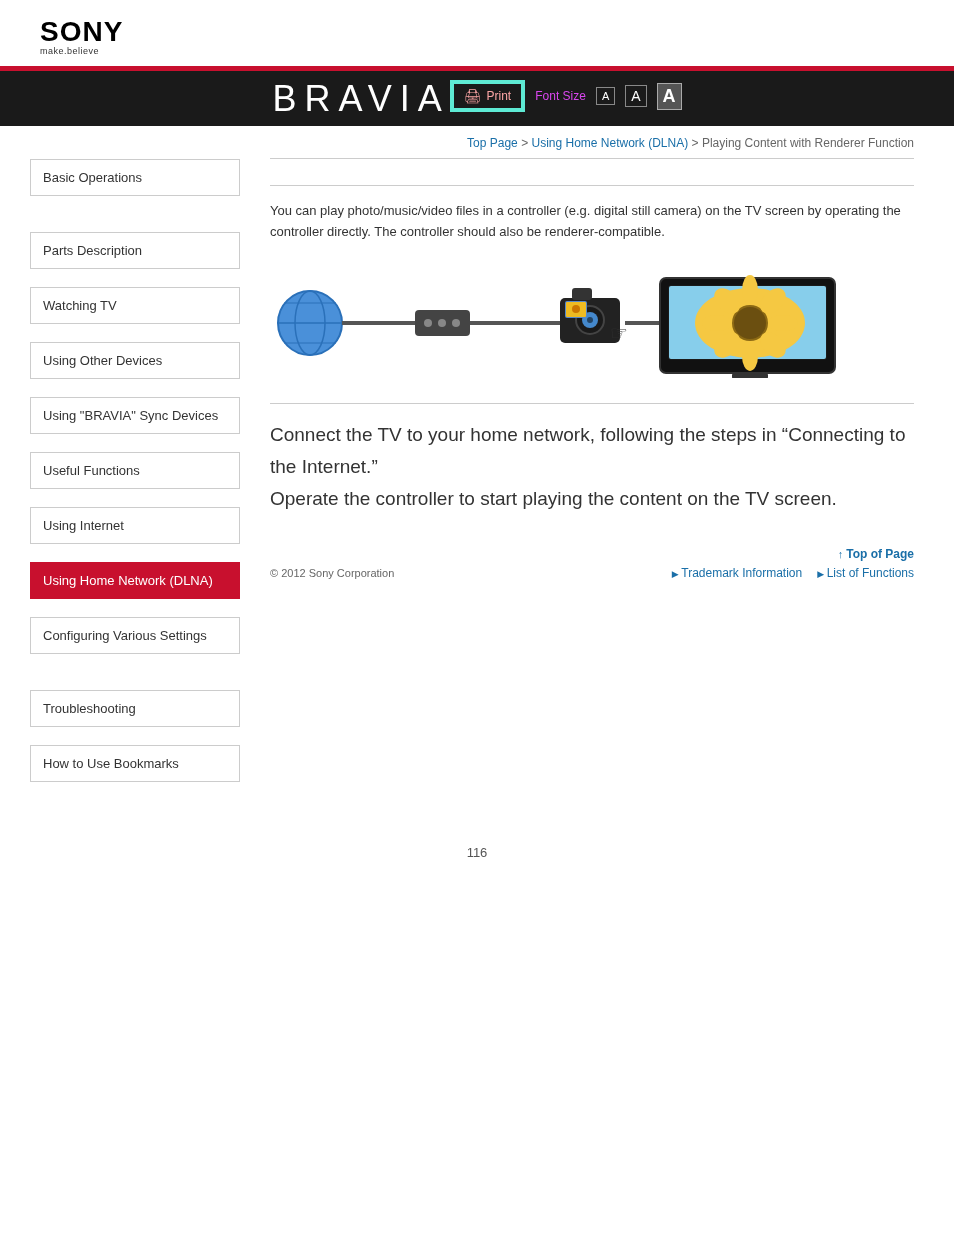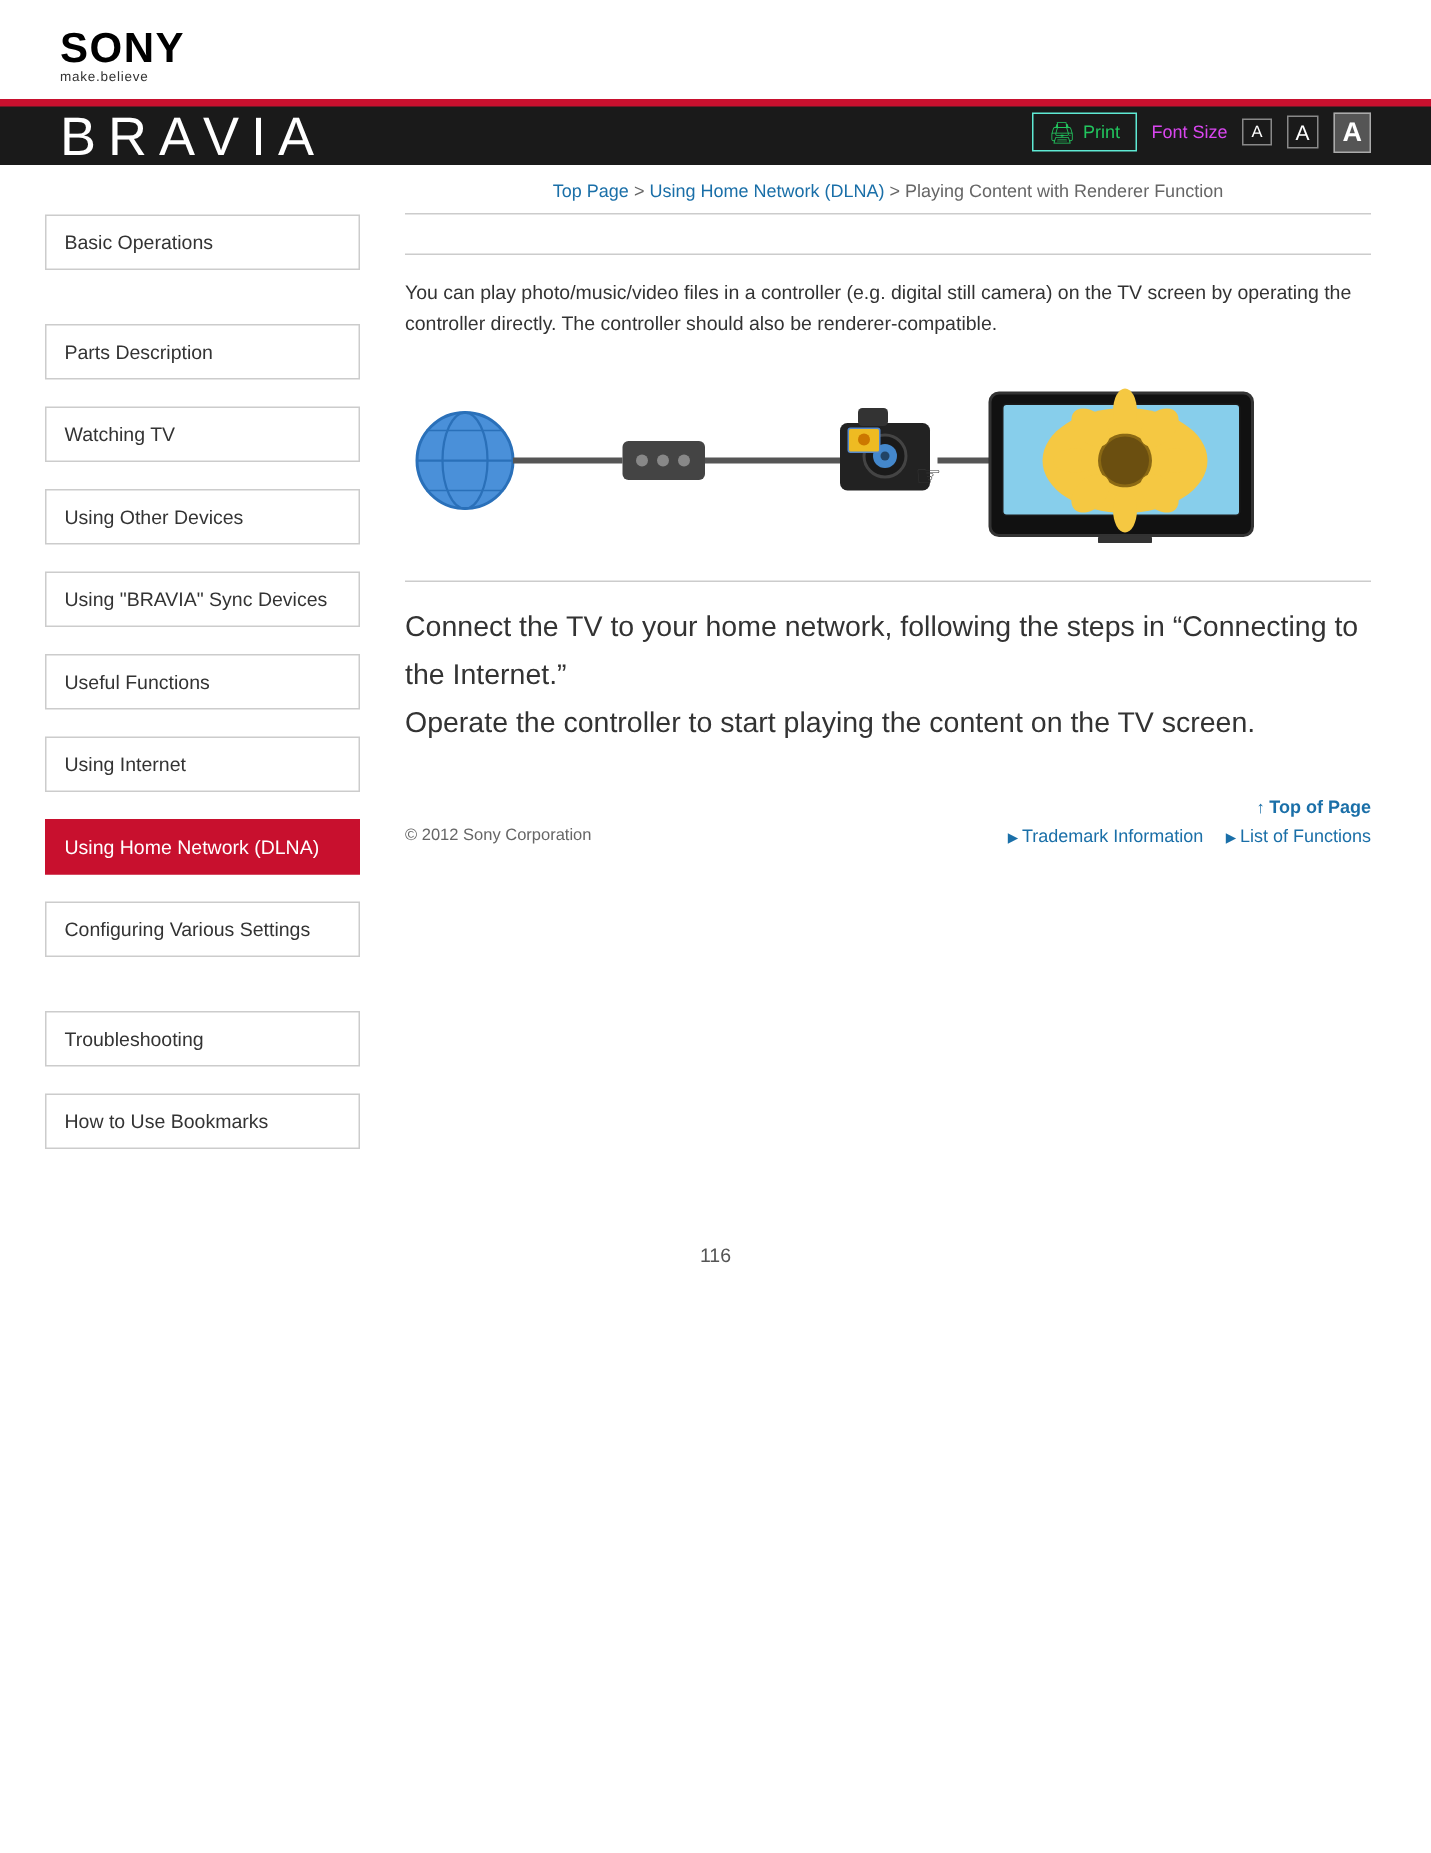--- a/index.html
+++ b/index.html
@@ -27,22 +27,22 @@
       color: #333;
       letter-spacing: 0.5px;
     }
 
     
     .bravia-bar {
       background: #1a1a1a;
       padding: 16px 40px;
       display: flex;
       align-items: center;
-      justify-content: space-between;
-      height: 44px;
+      justify-content: center;
+      height: 60px;
       position: relative;
     }
     .bravia-bar::before {
       content: '';
       position: absolute;
       top: 0; left: 0; right: 0;
       height: 5px;
       background: #c8102e;
     }
     .bravia-title {
@@ -55,23 +55,23 @@
     }
     .bravia-controls {
       display: flex;
       align-items: center;
       gap: 10px;
     }
     .print-btn {
       display: flex;
       align-items: center;
       gap: 5px;
-      border: 1px solid #5eead4;
+      border: 4px solid #5eead4;
       padding: 4px 10px;
-      color: #22c55e;
+      color: #fca5a5;
       font-size: 12px;
       cursor: pointer;
       background: transparent;
     }
     .font-size-label {
       color: #d946ef;
       font-size: 12px;
     }
     .font-btn {
       display: inline-flex;
@@ -128,21 +128,21 @@
     .content {
       flex: 1;
       padding: 10px 40px 20px 30px;
     }
 
     
     .breadcrumb {
       font-size: 12px;
       color: #666;
       margin-bottom: 8px;
-      text-align: center;
+      text-align: right;
     }
     .breadcrumb a {
       color: #1a6fa8;
       text-decoration: none;
     }
 
     hr.divider {
       border: none;
       border-top: 1px solid #ccc;
       margin: 8px 0;

